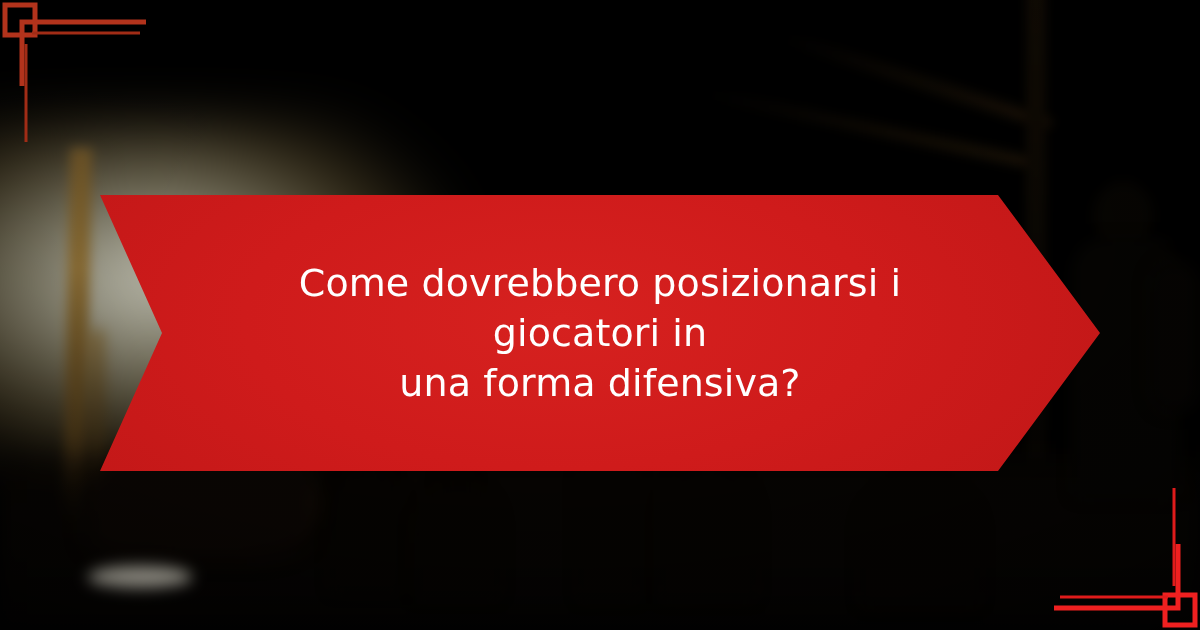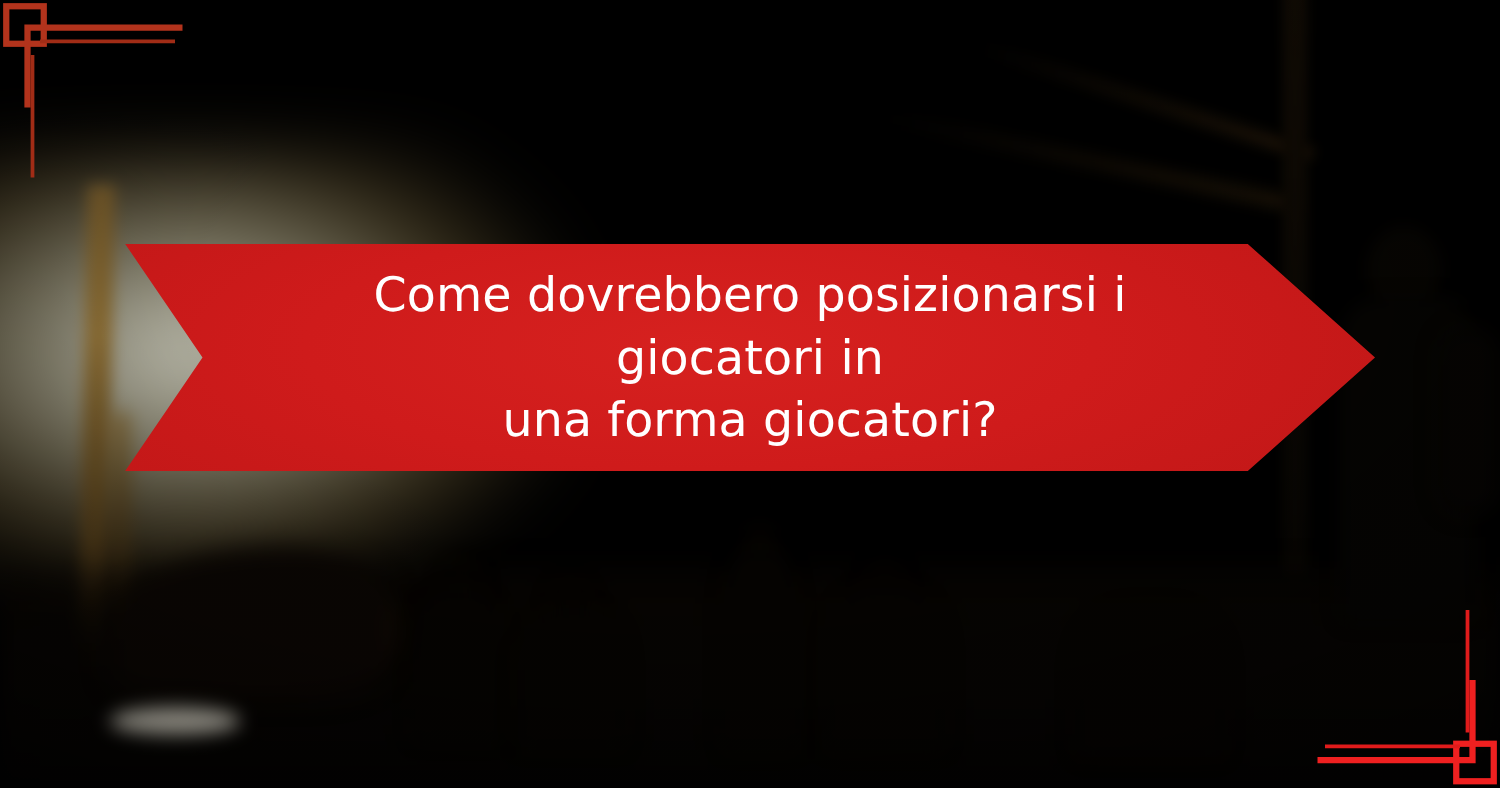--- a/index.html
+++ b/index.html
@@ -240,21 +240,21 @@
   }
   .corner-tl { left: 0; top: 0; }
   .corner-br { right: 0; bottom: 0; transform: rotate(180deg); }
 
   
   .banner {
     position: absolute;
     left: 100px;
     top: 195px;
     width: 1000px;
-    height: 182px;
+    height: 276px;
     display: flex;
     align-items: center;
     justify-content: center;
     clip-path: polygon(
       0% 0%,
       89.8% 0%,
       100% 50%,
       89.8% 100%,
       0% 100%,
       6.2% 50%
@@ -338,17 +338,17 @@
     <rect x="5" y="5" width="30" height="30" fill="none" stroke="#ef2020" stroke-width="5"></rect>
     <polyline points="22,86 22,22 146,22" fill="none" stroke="#ef2020" stroke-width="5"></polyline>
     <line x1="32" y1="33" x2="140" y2="33" stroke="#e01b1b" stroke-width="3"></line>
     <line x1="26" y1="44" x2="26" y2="142" stroke="#e01b1b" stroke-width="3"></line>
   </svg>
 
   <div class="banner">
     <div class="banner-fill"></div>
     <div class="banner-text">
       <span class="line">Come dovrebbero posizionarsi i giocatori in</span>
-      <span class="line">una forma giocatori?</span>
+      <span class="line">una forma difensiva?</span>
     </div>
   </div>
 
 </div>
 
 </body></html>

